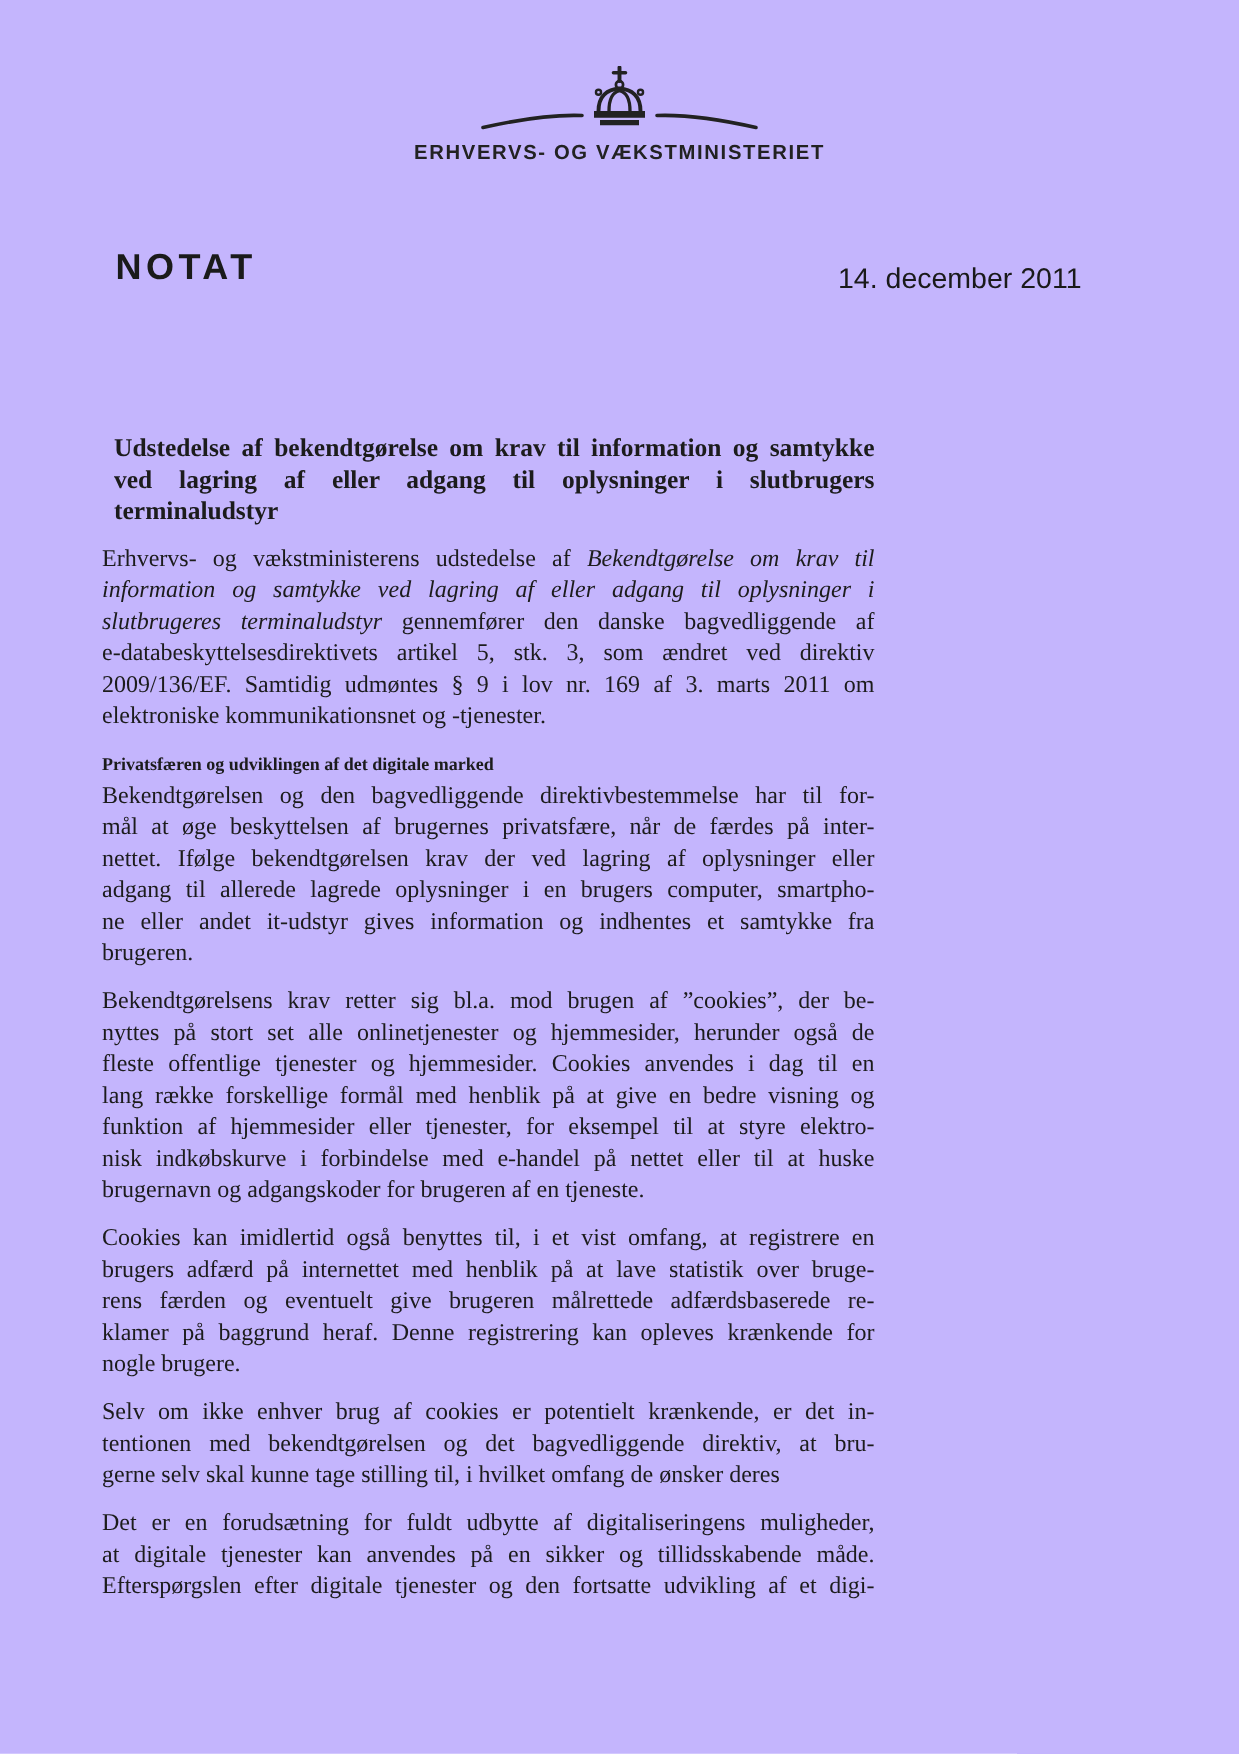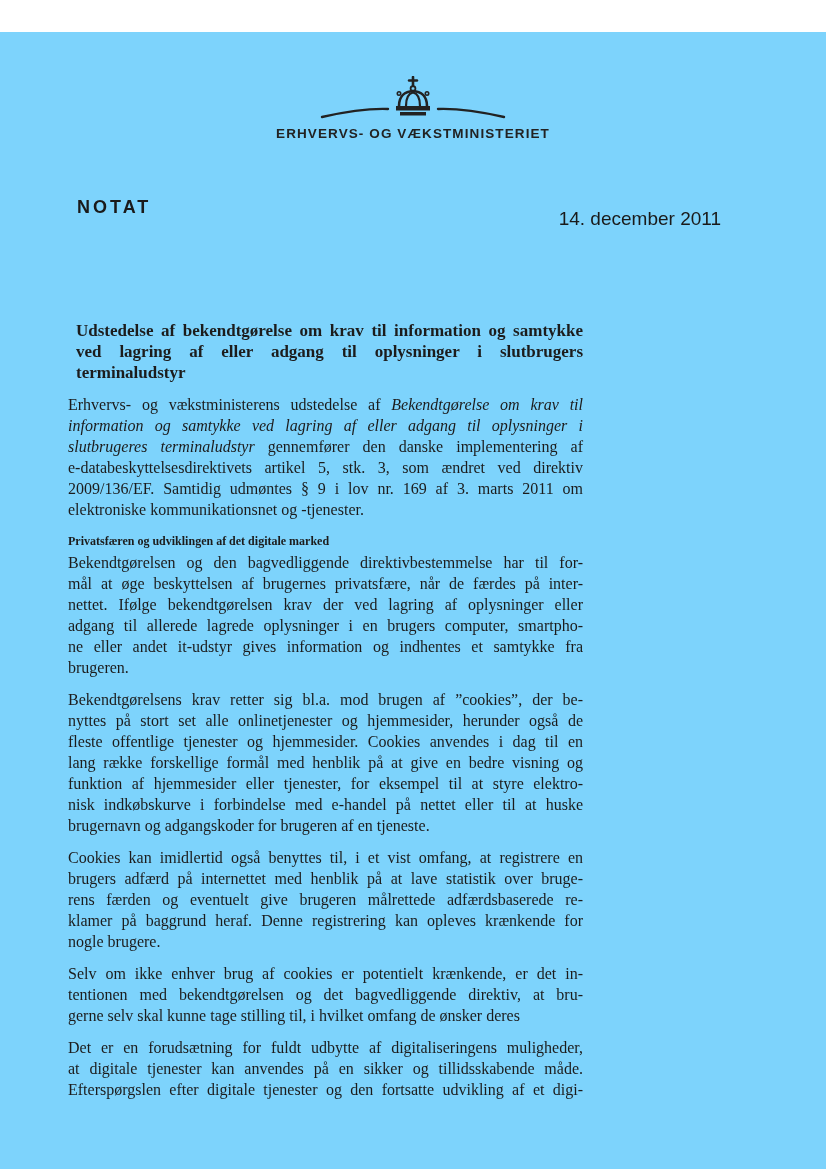--- a/index.html
+++ b/index.html
@@ -11,22 +11,21 @@
     height: 1169px;
     background: #ffffff;
     position: relative;
     overflow: hidden;
     font-family: "Liberation Serif", serif;
     color: #1c1c1c;
   }
   .page {
     position: absolute;
     inset: 0;
-    background: #7dd3fc;
-    margin-top: 32px;
+    background: #c4b5fd;
   }
 
   
   .logo-block {
     position: absolute;
     top: 44px;
     left: 0;
     right: 0;
     text-align: center;
   }
@@ -50,21 +49,21 @@
     top: 165px;
     left: 77px;
     right: 105px;
     display: flex;
     justify-content: space-between;
     align-items: flex-start;
   }
   .doc-type {
     font-family: "Liberation Sans", sans-serif;
     font-weight: bold;
-    font-size: 18px;
+    font-size: 24px;
     letter-spacing: 3px;
     color: #1a1a1a;
   }
   .doc-date {
     font-family: "Liberation Sans", sans-serif;
     font-size: 19px;
     color: #1a1a1a;
     padding-top: 11px;
   }
 
@@ -145,21 +144,21 @@
   <div class="content">
     <div class="title para">
         <div class="line">Udstedelse af bekendtgørelse om krav til information og samtykke</div>
         <div class="line">ved lagring af eller adgang til oplysninger i slutbrugers</div>
         <div class="line">terminaludstyr</div>
       </div>
     <div id="doc-body">
         <div class="para">
           <div class="line"><span>Erhvervs- og vækstministerens udstedelse af </span><em>Bekendtgørelse om krav til</em></div>
           <div class="line"><em>information og samtykke ved lagring af eller adgang til oplysninger i</em></div>
-          <div class="line"><em>slutbrugeres terminaludstyr</em><span> gennemfører den danske implementering af</span></div>
+          <div class="line"><em>slutbrugeres terminaludstyr</em><span> gennemfører den danske bagvedliggende af</span></div>
           <div class="line">e-databeskyttelsesdirektivets artikel 5, stk. 3, som ændret ved direktiv</div>
           <div class="line">2009/136/EF. Samtidig udmøntes § 9 i lov nr. 169 af 3. marts 2011 om</div>
           <div class="line">elektroniske kommunikationsnet og -tjenester.</div>
         </div>
         <div class="section-heading">Privatsfæren og udviklingen af det digitale marked</div>
         <div class="para">
           <div class="line">Bekendtgørelsen og den bagvedliggende direktivbestemmelse har til for-</div>
           <div class="line">mål at øge beskyttelsen af brugernes privatsfære, når de færdes på inter-</div>
           <div class="line">nettet. Ifølge bekendtgørelsen krav der ved lagring af oplysninger eller</div>
           <div class="line">adgang til allerede lagrede oplysninger i en brugers computer, smartpho-</div>

